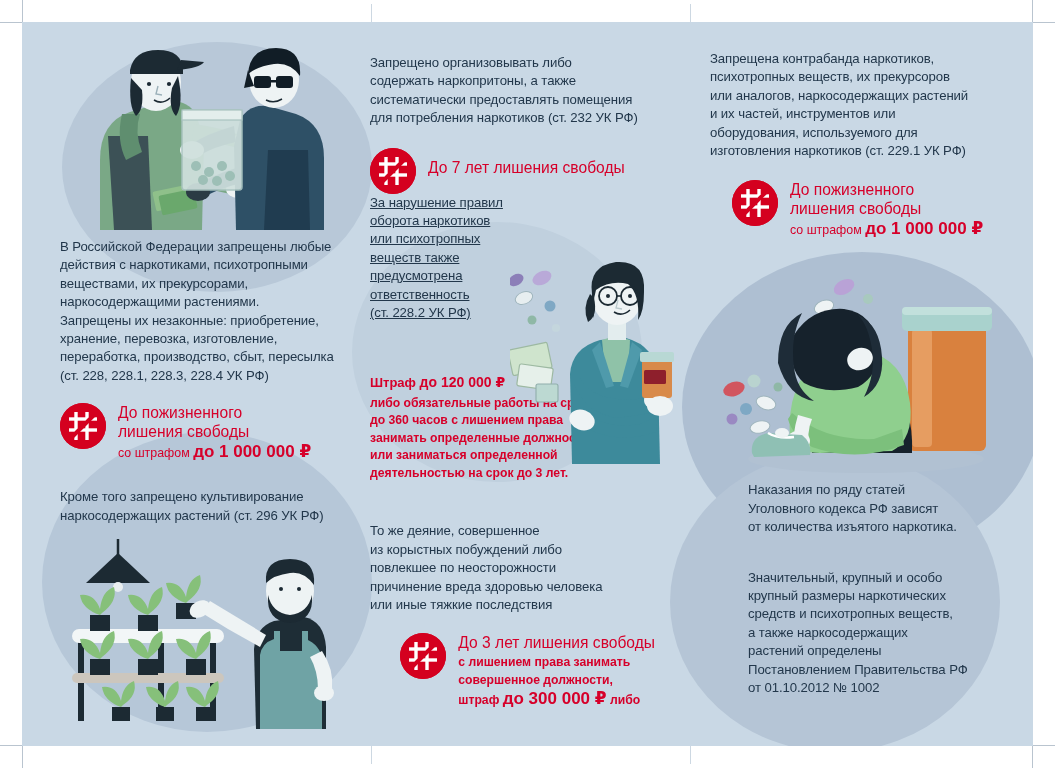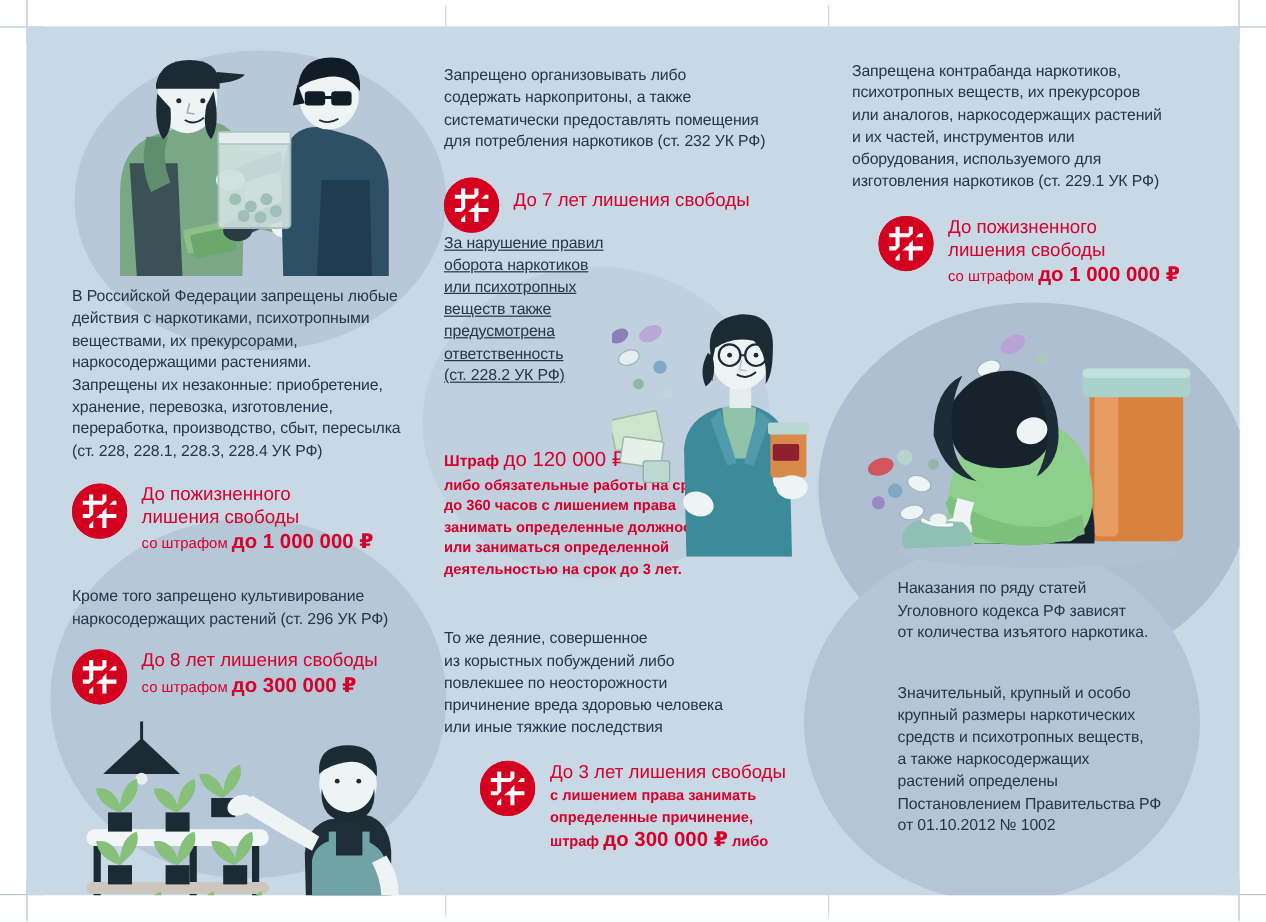--- a/index.html
+++ b/index.html
@@ -72,21 +72,21 @@
     line-height: 17.5px;
     white-space: pre-line;
     margin-top: 1px;
   }
   .p-fine {
     color: #d6002a;
     font-size: 13px;
     line-height: 17.5px;
     white-space: pre-line;
   }
-  .p-fine .big { font-size: 17px; font-weight: normal; }
+  .p-fine .big { font-size: 14px; font-weight: bold; }
   .p-fine .lab { font-weight: bold; }
 
   
   .nd-icon { flex: 0 0 auto; border-radius: 50%; background: #d4001f; position: relative; }
 
   
   .illus { position: absolute; }
 </style>
 </head>
 <body>
@@ -199,38 +199,20 @@
         <div class="penalty-text">
           <div class="p-main">До пожизненного
 лишения свободы</div>
           <div class="p-sub"><span>со штрафом </span><b>до 1 000 000 ₽</b></div>
         </div>
       </div>
 
       <div class="body-text" style="margin-top:26px;">Кроме того запрещено культивирование
 наркосодержащих растений (ст. 296 УК РФ)</div>
 
-      <div class="penalty" style="margin-top:16px;">
-        <div class="nd-icon" style="width:46px; height:46px;">
-          <svg width="46" height="46" viewBox="0 0 46 46">
-            <circle cx="23" cy="23" r="23" fill="#d4001f"></circle>
-            <g stroke="#ffffff" stroke-width="3.4" stroke-linecap="butt">
-              <line x1="16" y1="9" x2="16" y2="37"></line>
-              <line x1="27" y1="9" x2="27" y2="37"></line>
-              <line x1="9" y1="16" x2="37" y2="16"></line>
-              <line x1="9" y1="27" x2="37" y2="27"></line>
-            </g>
-            <line x1="34" y1="12" x2="12" y2="34" stroke="#d4001f" stroke-width="4"></line>
-          </svg>
-        </div>
-        <div class="penalty-text">
-          <div class="p-main">До 8 лет лишения свободы</div>
-          <div class="p-sub"><span>со штрафом </span><b>до 300 000 ₽</b></div>
-        </div>
-      </div>
 
       <div class="illus" style="position:relative; left:0px; top:14px; width:300px; height:190px;">
         <svg width="300" height="190" viewBox="0 0 300 190">
 
           <line x1="58" y1="0" x2="58" y2="16" stroke="#1c2a33" stroke-width="2.5"></line>
           <path d="M26 44 L58 14 L90 44 Z" fill="#1c2a33"></path>
           <circle cx="58" cy="48" r="5" fill="#e9eef0"></circle>
 
           <rect x="18" y="96" width="6" height="86" fill="#1c2a33"></rect>
           <rect x="98" y="96" width="6" height="86" fill="#1c2a33"></rect>
@@ -395,21 +377,21 @@
               <line x1="27" y1="9" x2="27" y2="37"></line>
               <line x1="9" y1="16" x2="37" y2="16"></line>
               <line x1="9" y1="27" x2="37" y2="27"></line>
             </g>
             <line x1="34" y1="12" x2="12" y2="34" stroke="#d4001f" stroke-width="4"></line>
           </svg>
         </div>
         <div class="penalty-text">
           <div class="p-main">До 3 лет лишения свободы</div>
           <div class="p-note" style="margin-top:2px;">с лишением права занимать
-определенные причинение,</div>
+совершенное должности,</div>
           <div class="p-note"><span>штраф </span><span style="font-size:17px;">до 300 000 ₽</span><span> либо</span></div>
 
         </div>
       </div>
     </div>
 
     <div class="col" style="left:688px; top:28px; width:290px;">
 
       <div class="body-text">Запрещена контрабанда наркотиков,
 психотропных веществ, их прекурсоров

